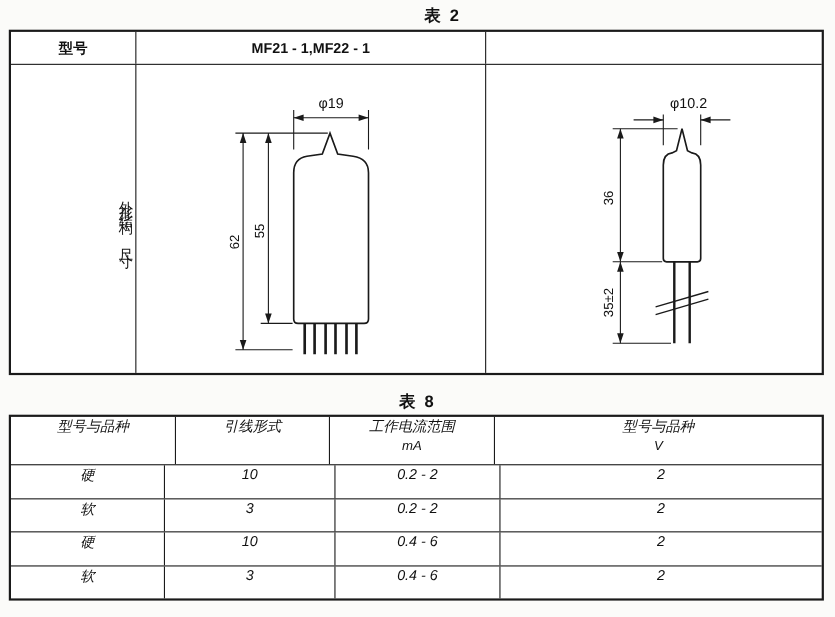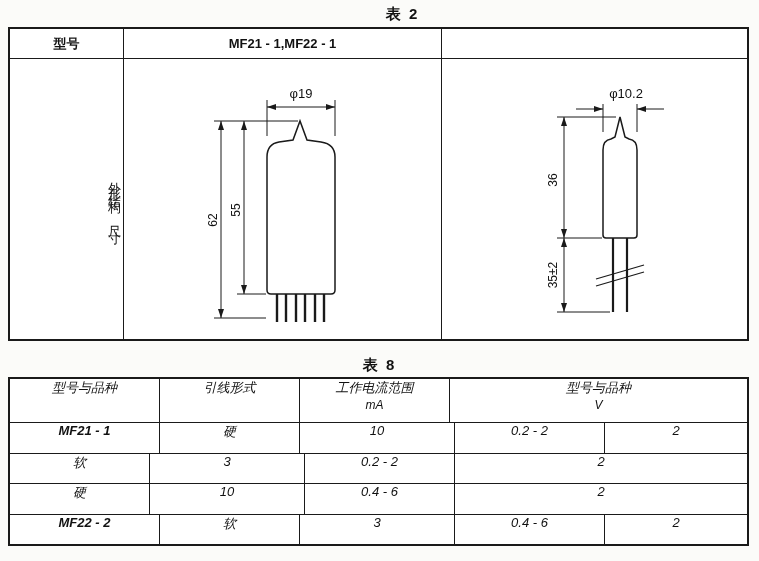--- a/index.html
+++ b/index.html
@@ -181,21 +181,20 @@
         <span>工作电流范围</span>
         <span class="hline2">mA</span>
       </div>
       <div class="t3-cell w5">
         <span>型号与品种</span>
         <span class="hline2">V</span>
       </div>
     </div>
 
     <div class="t3-row">
-      <div class="t3-cell w1 bold">MF21 - 1</div>
       <div class="t3-cell w2">硬</div>
       <div class="t3-cell w3">10</div>
       <div class="t3-cell w4">0.2 - 2</div>
       <div class="t3-cell w5">2</div>
     </div>
 
     <div class="t3-row">
       <div class="t3-cell w2">软</div>
       <div class="t3-cell w3">3</div>
       <div class="t3-cell w4">0.2 - 2</div>
@@ -203,21 +202,20 @@
     </div>
 
     <div class="t3-row">
       <div class="t3-cell w2">硬</div>
       <div class="t3-cell w3">10</div>
       <div class="t3-cell w4">0.4 - 6</div>
       <div class="t3-cell w5">2</div>
     </div>
 
     <div class="t3-row">
-      <div class="t3-cell w1 bold">MF22 - 2</div>
       <div class="t3-cell w2">软</div>
       <div class="t3-cell w3">3</div>
       <div class="t3-cell w4">0.4 - 6</div>
       <div class="t3-cell w5">2</div>
     </div>
   </div>
 
 </div>
 
 </body></html>

